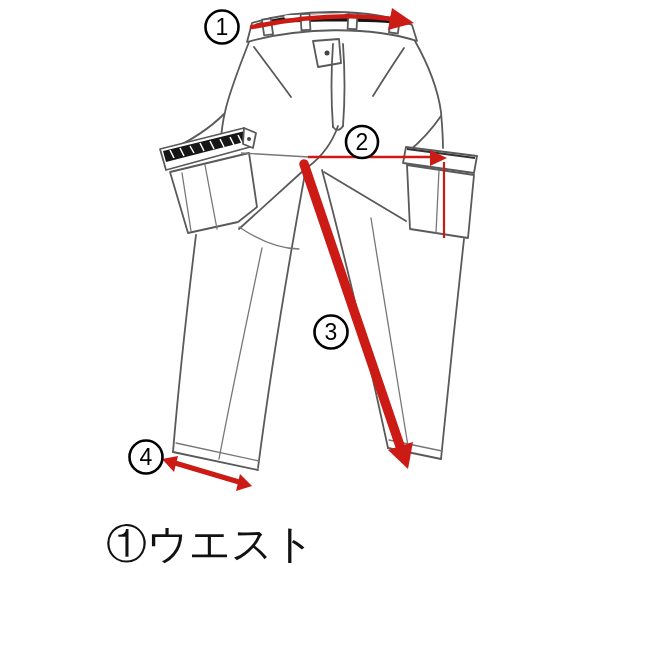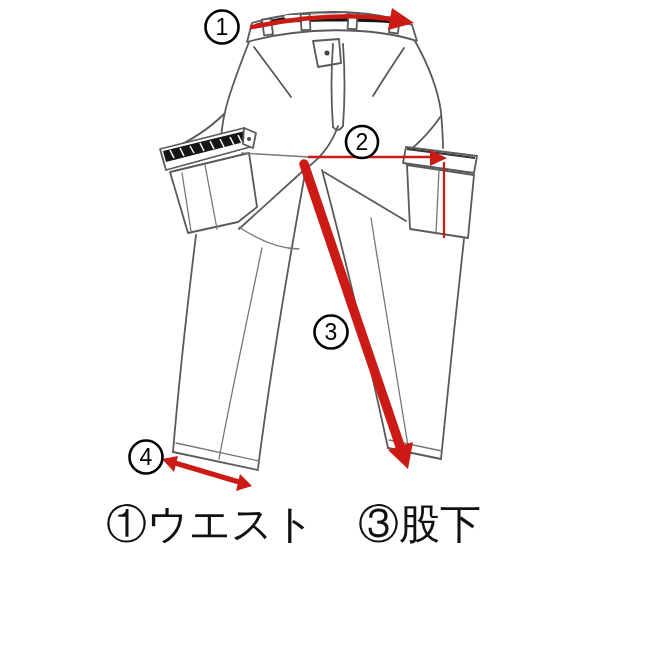--- a/index.html
+++ b/index.html
@@ -18,21 +18,21 @@
   .ln-thin { fill: none; stroke: #777777; stroke-width: 1.3; stroke-linecap: round; }
   .wf      { fill: #ffffff; stroke: #5a5a5a; stroke-width: 1.8; stroke-linejoin: round; }
   .tick    { stroke: #ffffff; stroke-width: 1.5; fill: none; }
   .marker-circle { fill: #ffffff; stroke: #000000; stroke-width: 2.6; }
   .marker-num  { font-size: 23px; fill: #000000; text-anchor: middle; font-family: "Liberation Sans", sans-serif; }
 
   
   .legend {
     position: absolute;
     left: 106px;
-    top: 502px;
+    top: 522px;
     color: #111111;
     font-size: 41px;
     line-height: 1.12;
   }
   .legend-row { display: flex; white-space: nowrap; }
   .legend-item.col1 { width: 252px; }
 </style>
 </head>
 <body>
 
@@ -151,17 +151,16 @@
       <g>
         <circle class="marker-circle" cx="146" cy="457" r="16.5"></circle>
         <text class="marker-num" x="146" y="465">4</text>
       </g>
     </g>
   </svg>
 
   <div class="legend">
     <div class="legend-row">
       <span class="legend-item col1"><span>①</span><span>ウエスト</span></span>
-      <span class="legend-item"><span>③</span><span>股下</span></span>
     </div>
   </div>
 
 </div>
 
 </body></html>

